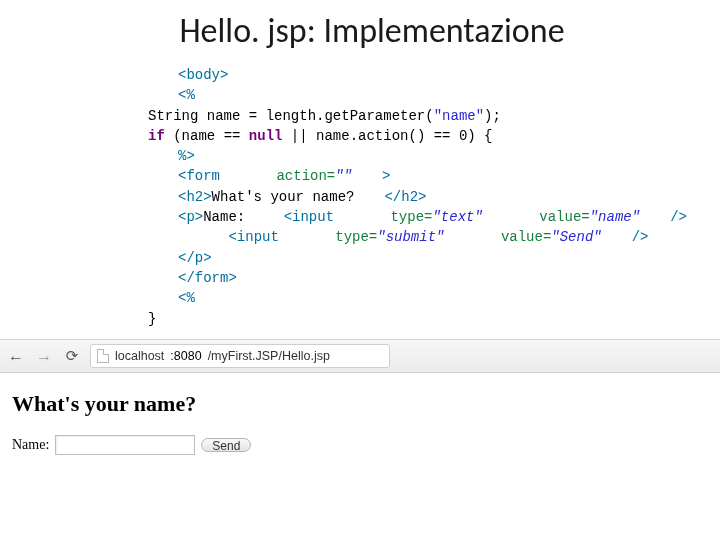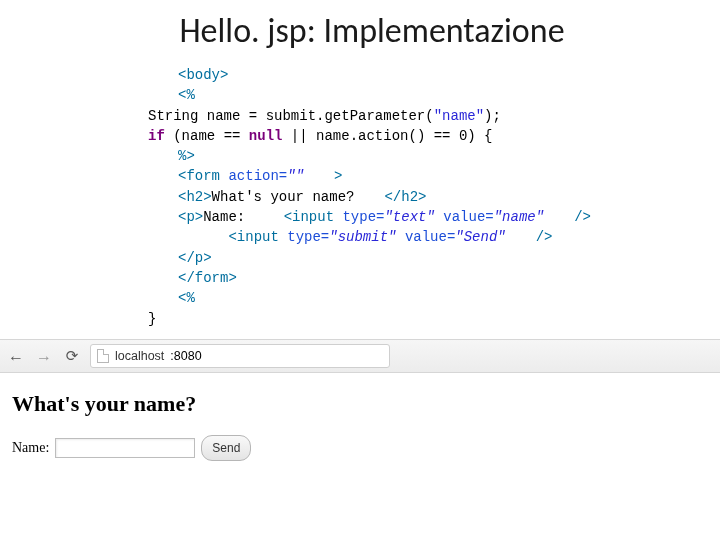--- a/index.html
+++ b/index.html
@@ -21,21 +21,21 @@
     padding-left: 24px;
   }
   .code-block {
     margin-left: 148px;
     font-family: "Courier New", monospace;
     font-size: 14px;
     line-height: 1.45;
     white-space: pre;
   }
   .tag { color: #006e9e; margin-left: 30px; }
-  .attr { color: #1d4ed8; }
+  .attr { color: #15803d; margin-left: 48px; }
   .val  { color: #2a27d8; font-style: italic; }
   .kw   { color: #7a007a; font-weight: 600; }
   .txt  { color: #000; }
   .strl { color: #2a27d8; }
   .browser-bar {
     margin-top: 10px;
     border-top: 1px solid #d6d6d6;
     border-bottom: 1px solid #d6d6d6;
     background: linear-gradient(#f6f6f6, #ececec);
     height: 34px;
@@ -110,56 +110,57 @@
   .text-input {
     width: 140px;
     height: 20px;
     border: 1px solid #bdbdbd;
     box-shadow: inset 1px 1px 2px rgba(0,0,0,0.08);
     font-size: 13px;
     padding: 0 4px;
     background:#fff;
   }
   .submit-btn {
-    height: 26px;
+    height: 14px;
     padding: 0 10px;
     font-size: 12px;
     background: linear-gradient(#f9f9f9,#e4e4e4);
     border: 1px solid #b6b6b6;
     border-radius: 11px;
     color:#333;
   }
 </style>
 </head>
 <body>
 
 <div class="slide-title">Hello. jsp: Implementazione</div>
 
 <div class="code-block"><span class="tag">&lt;body&gt;</span>
 <span class="tag">&lt;%</span>
-<span class="txt">String name </span><span class="txt">= submit.getParameter(</span><span class="strl">"name"</span><span class="txt">);</span>
+<span class="txt">String name </span><span class="txt">= length.getParameter(</span><span class="strl">"name"</span><span class="txt">);</span>
 <span class="kw">if</span><span class="txt"> (name </span><span class="txt">== </span><span class="kw">null</span><span class="txt"> || name.action() </span><span class="txt">== 0) {</span>
 <span class="tag">%&gt;</span>
 <span class="tag">&lt;form </span><span class="attr">action=</span><span class="val">""</span><span class="tag">&gt;</span>
 <span class="tag">&lt;h2&gt;</span><span class="txt">What's your name?</span><span class="tag">&lt;/h2&gt;</span>
 <span class="tag">&lt;p&gt;</span><span class="txt">Name: </span><span class="tag">&lt;input </span><span class="attr">type=</span><span class="val">"text"</span><span> </span><span class="attr">value=</span><span class="val">"name"</span><span class="tag">/&gt;</span>
 <span>      </span><span class="tag">&lt;input </span><span class="attr">type=</span><span class="val">"submit"</span><span> </span><span class="attr">value=</span><span class="val">"Send"</span><span class="tag">/&gt;</span>
 <span class="tag">&lt;/p&gt;</span>
 <span class="tag">&lt;/form&gt;</span>
 <span class="tag">&lt;%</span>
 <span class="txt">}</span></div>
 
 <div class="browser-bar">
   <div class="nav-btn enabled">←</div>
   <div class="nav-btn">→</div>
   <div class="reload-btn">⟳</div>
   <div class="omni">
     <div class="page-icon"></div>
     <span class="url-host">localhost</span>
       <span class="url-port">:8080</span>
+      <span class="url-path">/myFirst.JSP/Hello.jsp</span>
   </div>
 </div>
 
 <div class="rendered">
   <h2>What's your name?</h2>
   <div class="form-row">
     <span>Name:</span>
     <input class="text-input" value="" style="">
     <button class="submit-btn">Send</button>
   </div>

